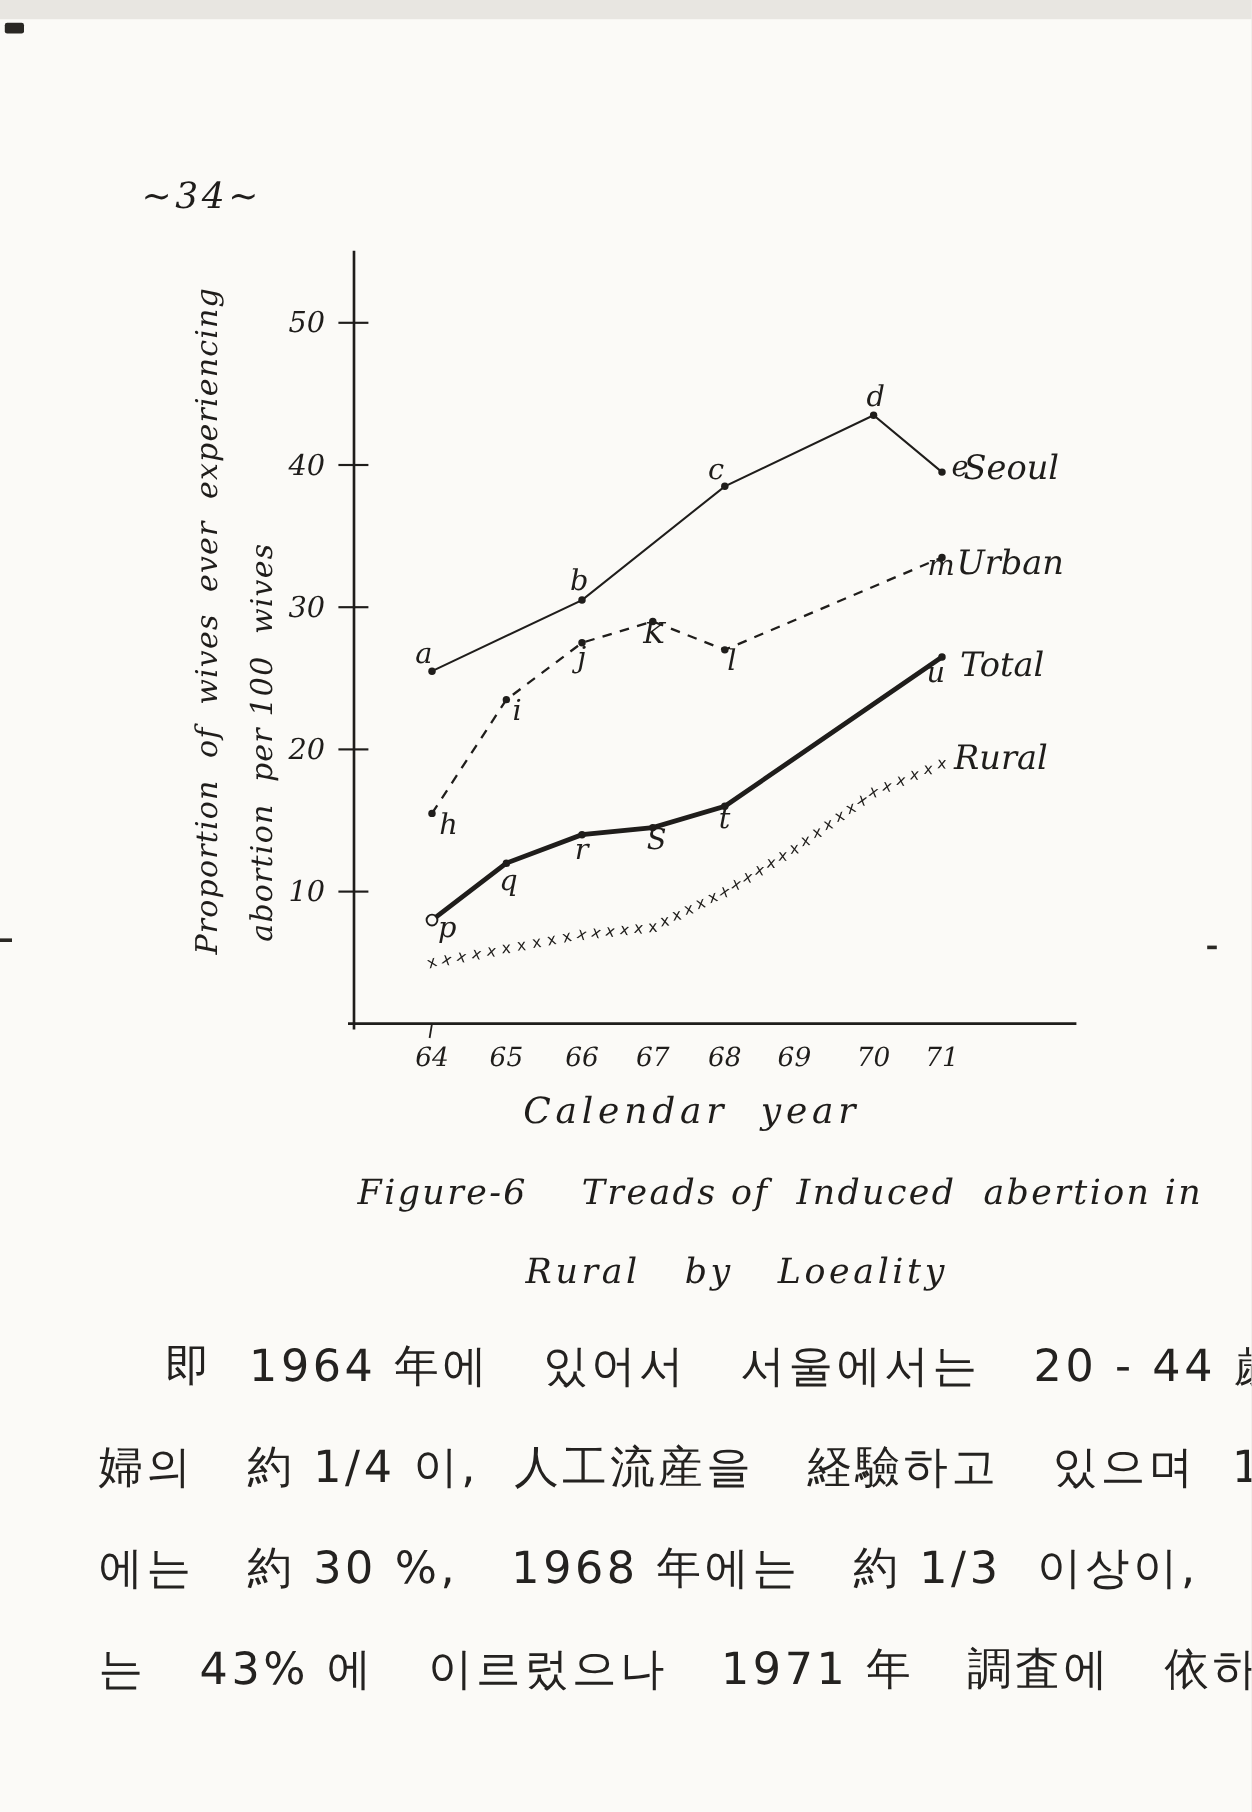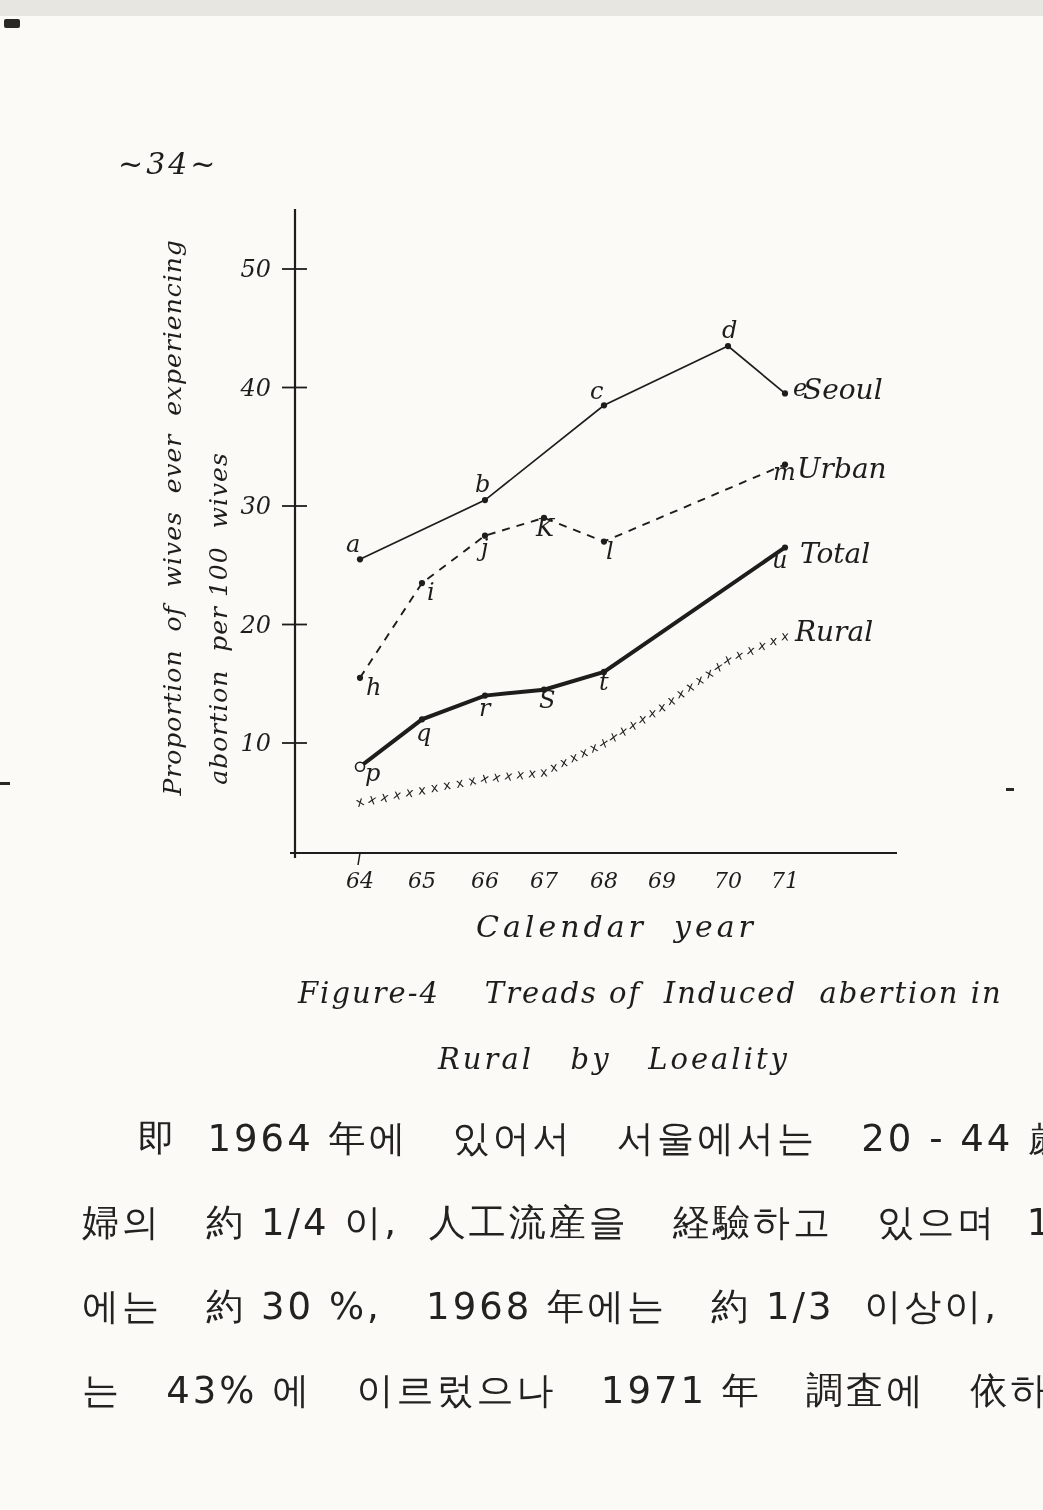--- a/index.html
+++ b/index.html
@@ -8,21 +8,21 @@
     background:#fbfaf7;overflow:hidden;
     font-family:"DejaVu Serif", serif;color:#1f1d1b;
   }
   .hw{font-family:"DejaVu Serif", serif;font-style:italic;color:#1f1d1b;white-space:pre;}
   .abs{position:absolute;}
   .page-number{left:118px;top:130px;font-size:30px;letter-spacing:3px;}
   .ylabel1{left:-103px;top:490px;width:550px;text-align:center;font-size:25px;
            transform:rotate(-90deg);letter-spacing:1px;}
   .ylabel2{left:38px;top:588px;width:360px;text-align:center;font-size:25px;
            transform:rotate(-90deg);letter-spacing:1px;}
-  .xlabel{left:476px;top:893px;font-size:30px;letter-spacing:4px;}
+  .xlabel{left:436px;top:893px;font-size:30px;letter-spacing:4px;}
   .caption1{left:298px;top:960px;font-size:29px;letter-spacing:2px;}
   .caption2{left:438px;top:1026px;font-size:29px;letter-spacing:3px;}
   .body-line{font-size:37px;letter-spacing:3px;white-space:pre;
              font-family:"DejaVu Sans", sans-serif;color:#242220;}
   .bl1{left:138px;top:1098px;}
   .bl2{left:82px;top:1182px;}
   .bl3{left:82px;top:1266px;}
   .bl4{left:82px;top:1350px;}
   .artifact{background:#2a2824;}
   .art-corner{left:4px;top:3px;width:16px;height:9px;border-radius:2px;}
@@ -144,21 +144,21 @@
       <text x="773.6" y="629.09" font-size="13" fill="#1f1d1b" text-anchor="middle" font-family="DejaVu Sans, sans-serif" font-style="normal" transform="rotate(2 773.6 625.09)">x</text>
       <text x="785" y="624.35" font-size="13" fill="#1f1d1b" text-anchor="middle" font-family="DejaVu Sans, sans-serif" font-style="normal" transform="rotate(3 785 620.35)">x</text>
       <text x="795" y="625" font-size="28" fill="#1f1d1b" text-anchor="start" font-family="DejaVu Serif, serif" font-style="italic">Rural</text>
     </svg>
 
   <div class="abs hw ylabel1">Proportion  of  wives  ever  experiencing</div>
   <div class="abs hw ylabel2">abortion  per 100  wives</div>
 
   <div class="abs hw xlabel">Calendar  year</div>
 
-  <div class="abs hw caption1">Figure-4    Treads of  Induced  abertion in</div>
+  <div class="abs hw caption1">Figure-6    Treads of  Induced  abertion in</div>
   <div class="abs hw caption2">Rural   by   Loeality</div>
 
   <div class="abs body-line bl1">即  1964 年에   있어서   서울에서는   20 - 44 歲의  既婚</div>
   <div class="abs body-line bl2">婦의   約 1/4 이,  人工流産을   経驗하고   있으며  1966 年</div>
   <div class="abs body-line bl3">에는   約 30 %,   1968 年에는   約 1/3  이상이,   1970 年에</div>
   <div class="abs body-line bl4">는   43% 에   이르렀으나   1971 年   調査에   依하면  約</div>
 
 </div>
 
 </body></html>

